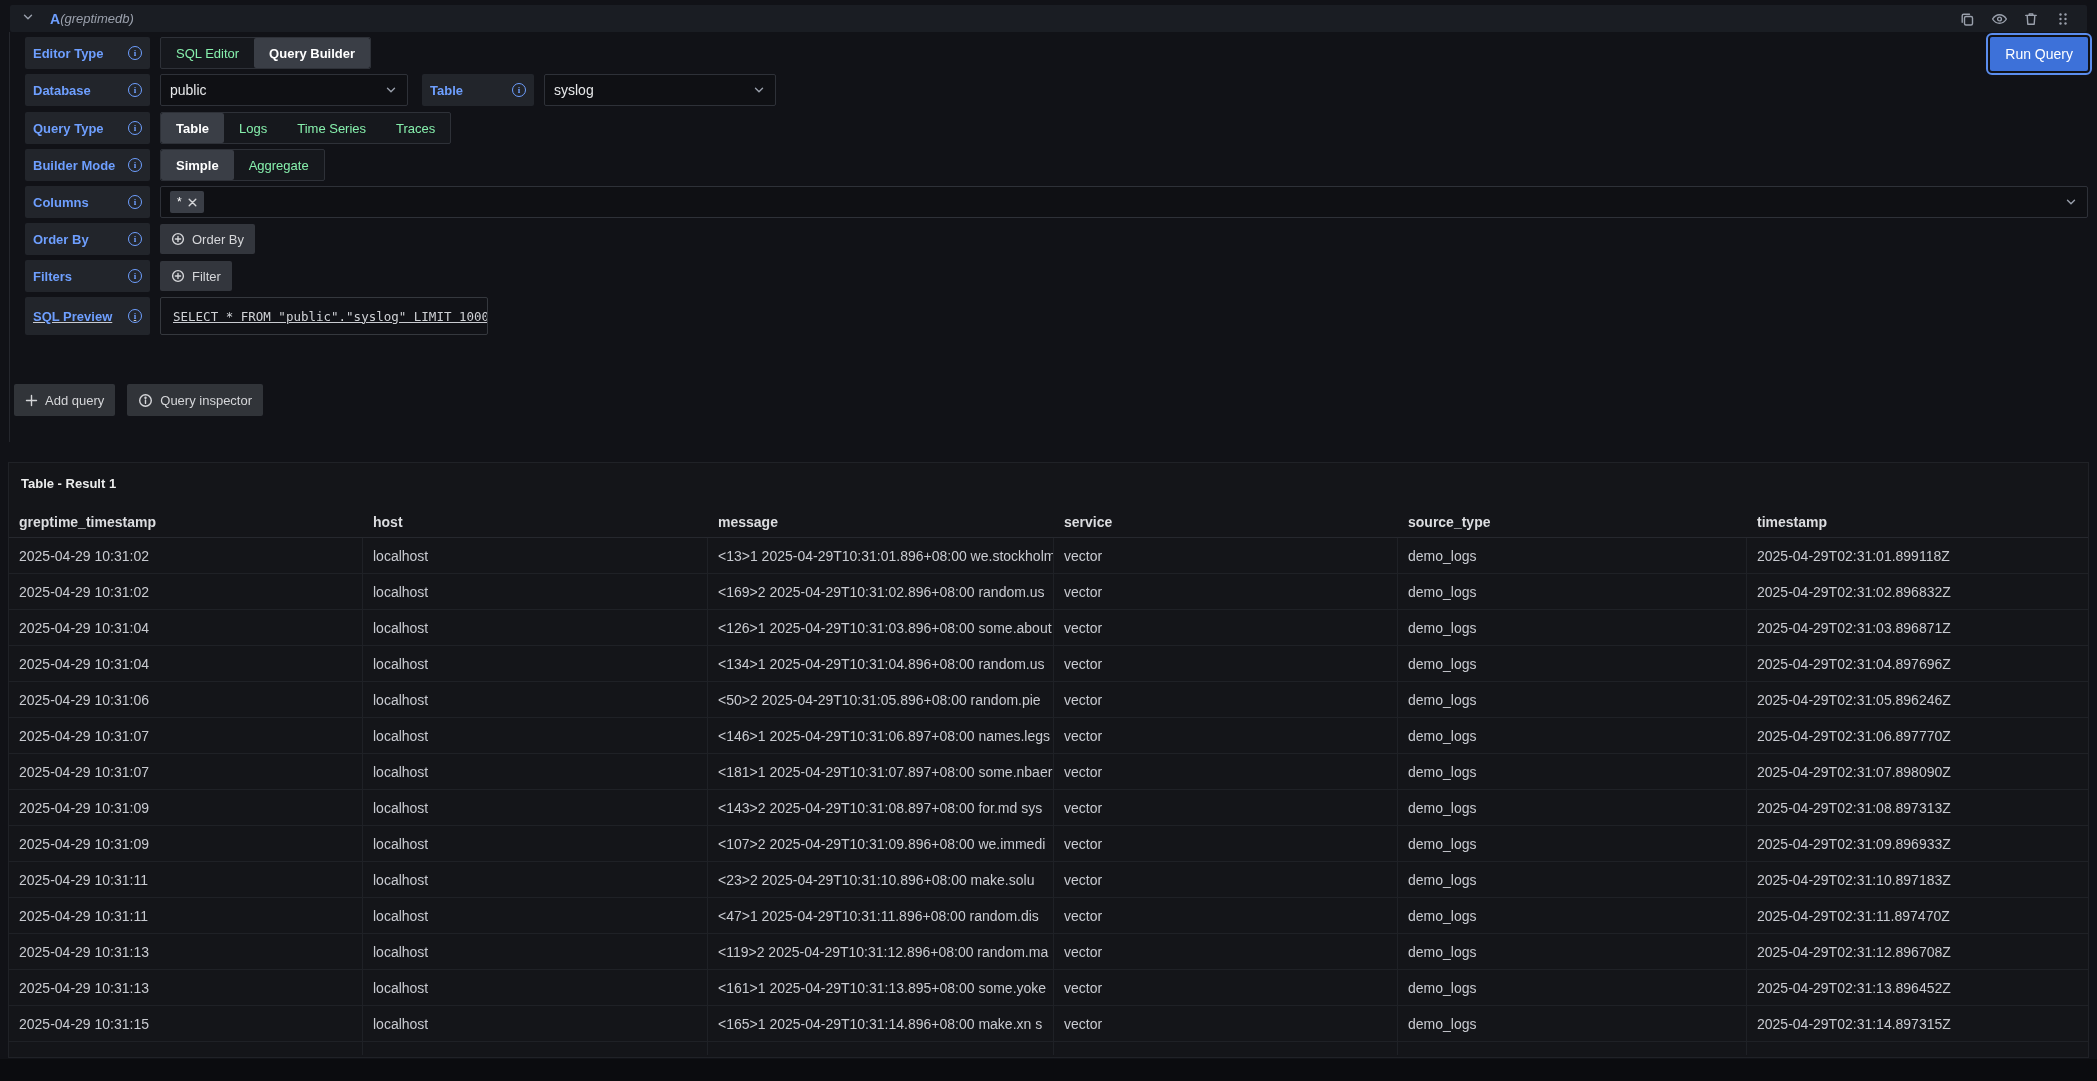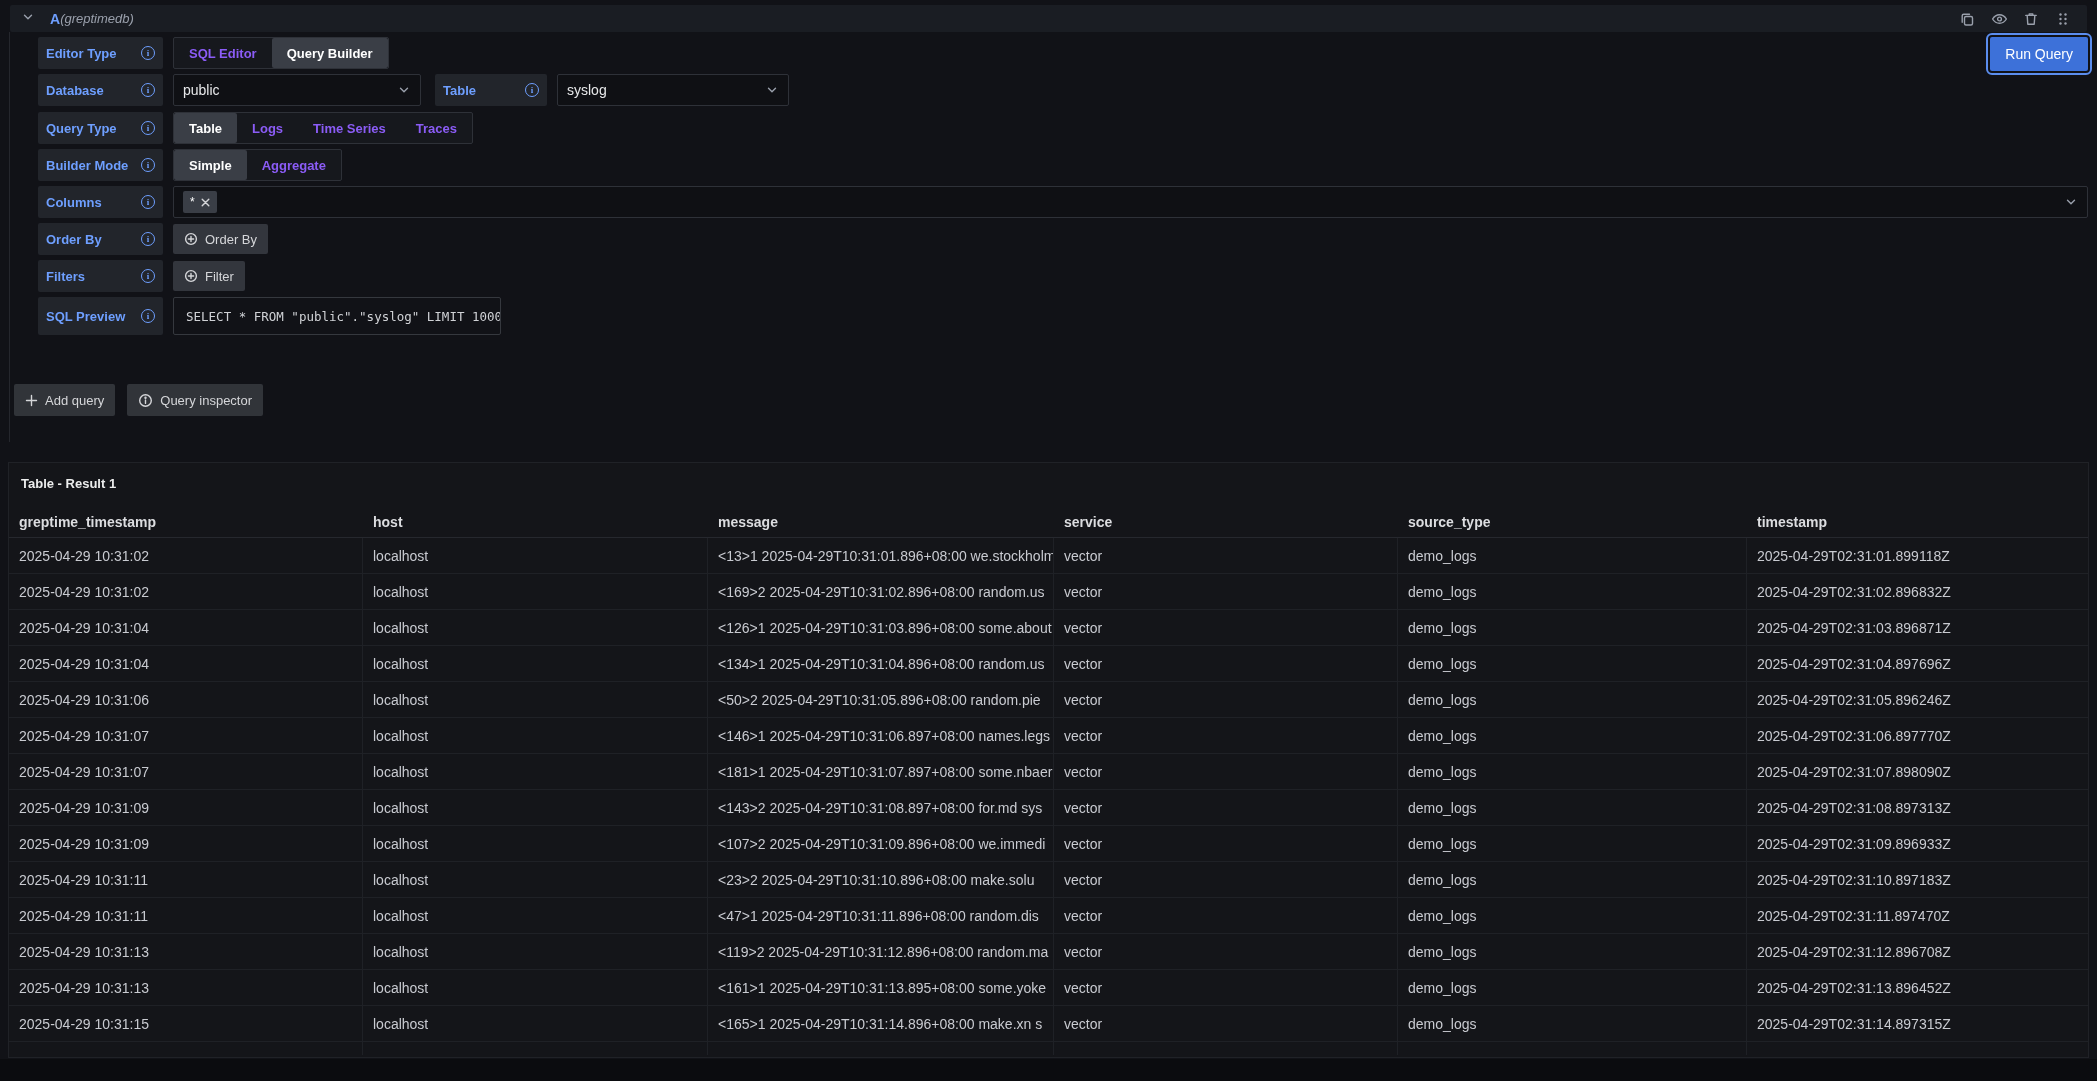--- a/index.html
+++ b/index.html
@@ -22,43 +22,43 @@
   }
   .collapse-btn { display:flex; align-items:center; }
   .ref-id { color:#6e9fff; font-weight:700; font-size:14px; margin-left:16px; }
   .ds-name { color:#9aa0ac; font-style:italic; font-size:13px; }
   .header-actions { margin-left:auto; display:flex; align-items:center; gap:8px; }
   .icon-btn { display:flex; align-items:center; justify-content:center; width:24px; height:22px; border-radius:2px; }
   .icon-btn svg { display:block; }
 
   
   .indent-line { position:absolute; left:9px; top:32px; width:1px; height:410px; background:#25272d; }
-  .editor { position:absolute; top:37px; left:38px; right:9px; }
+  .editor { position:absolute; top:37px; left:25px; right:9px; }
   .erow { display:flex; align-items:stretch; height:32px; margin-bottom:5px; }
-  .erow.tall { height:38px; }
+  .erow.tall { height:38px;text-decoration:underline; }
   .erow.pregap { margin-top:6px; }
   .field-label {
     width:125px; min-width:125px; background:#22252b; border-radius:2px;
     display:flex; align-items:center; justify-content:space-between;
     padding:0 8px; margin-right:10px;
     color:#6e9fff; font-size:13px; font-weight:600;
   }
   .field-label.sm { width:112px; min-width:112px; }
   .info-icon {
     width:14px; height:14px; border:1px solid #6e9fff; border-radius:50%;
     color:#6e9fff; font-size:9px; line-height:12px; text-align:center;
     font-family:"Liberation Serif",serif; font-weight:700; flex:0 0 auto;
   }
   .info-icon::before { content:"i"; }
 
   .radio-group {
     display:inline-flex; align-items:stretch; height:32px;
     background:#16181d; border:1px solid #2e3138; border-radius:2px; overflow:hidden;
   }
-  .radio-opt { padding:0 15px; font-size:13px; font-weight:700; color:#8b5cf6; display:flex; align-items:center; }
+  .radio-opt { padding:0 15px; font-size:13px; font-weight:400; color:#86efac; display:flex; align-items:center; }
   .radio-opt.active { background:#3a3e46; color:#ffffff; font-weight:700; border-radius:2px; }
 
   .select {
     height:32px; background:#0f1014; border:1px solid #2e3138; border-radius:2px;
     display:flex; align-items:center; justify-content:space-between;
     padding:0 9px; color:#e7e8ea; font-size:14px;
   }
   .select .chev { margin-left:8px; display:flex; }
   .w-db { width:248px; } .w-table { width:232px; }
   .gap { width:14px; }

